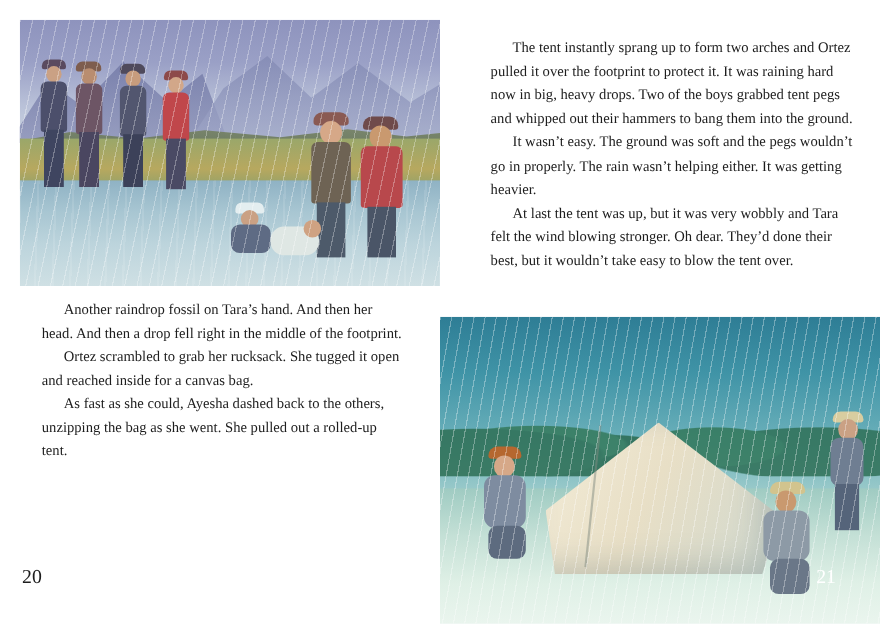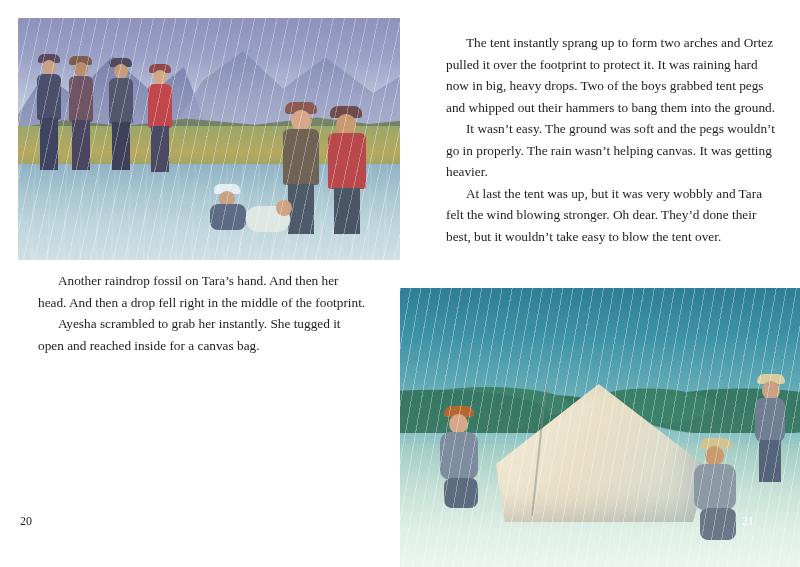--- a/index.html
+++ b/index.html
@@ -149,21 +149,21 @@
   }
   #text-left-bottom {
     left: 38px;
     top: 270px;
     width: 330px;
   }
 
   .folio {
     position: absolute;
     font-family: "Liberation Serif", serif;
-    font-size: 12px;
+    font-size: 18px;
     color: #1d1d1d;
   }
   #folio-left  { left: 20px;  top: 514px; }
   #folio-right { left: 742px; top: 514px; color:#ffffff; }
 </style>
 </head>
 <body>
 
 <div class="spread">
 
@@ -220,27 +220,28 @@
     <div class="fig" style="left:228px;top:182px;width:46px;height:34px;">
       <div class="body" style="left:0;top:6px;width:44px;height:26px;background:#dfe7e4;border-radius:12px;"></div>
       <div class="head" style="left:30px;top:0;width:16px;height:16px;background:#cfa282;"></div>
     </div>
 
     <div class="rain"></div>
   </div>
 
   <div class="col" id="text-right-top">
     <p class="indent">The tent instantly sprang up to form two arches and Ortez pulled it over the footprint to protect it. It was raining hard now in big, heavy drops. Two of the boys grabbed tent pegs and whipped out their hammers to bang them into the ground.</p>
-    <p class="indent">It wasn’t easy. The ground was soft and the pegs wouldn’t go in properly. The rain wasn’t helping canvas. It was getting heavier.</p>
+    <p class="indent">It wasn’t easy. The ground was soft and the pegs wouldn’t go in properly. The rain wasn’t helping either. It was getting heavier.</p>
     <p class="indent">At last the tent was up, but it was very wobbly and Tara felt the wind blowing stronger. Oh dear. They’d done their best, but it wouldn’t take easy to blow the tent over.</p>
   </div>
 
   <div class="col" id="text-left-bottom">
     <p class="indent">Another raindrop fossil on Tara’s hand. And then her head. And then a drop fell right in the middle of the footprint.</p>
-    <p class="indent">Ayesha scrambled to grab her instantly. She tugged it open and reached inside for a canvas bag.</p>
+    <p class="indent">Ortez scrambled to grab her rucksack. She tugged it open and reached inside for a canvas bag.</p>
+    <p class="indent">As fast as she could, Ayesha dashed back to the others, unzipping the bag as she went. She pulled out a rolled-up tent.</p>
   </div>
 
   <div class="illus" id="illus-tent-up">
     <div class="bg"></div>
     <div class="trees"></div>
     <div class="ground"></div>
 
     <div class="tent"></div>
     <div class="tent-seam"></div>
 

